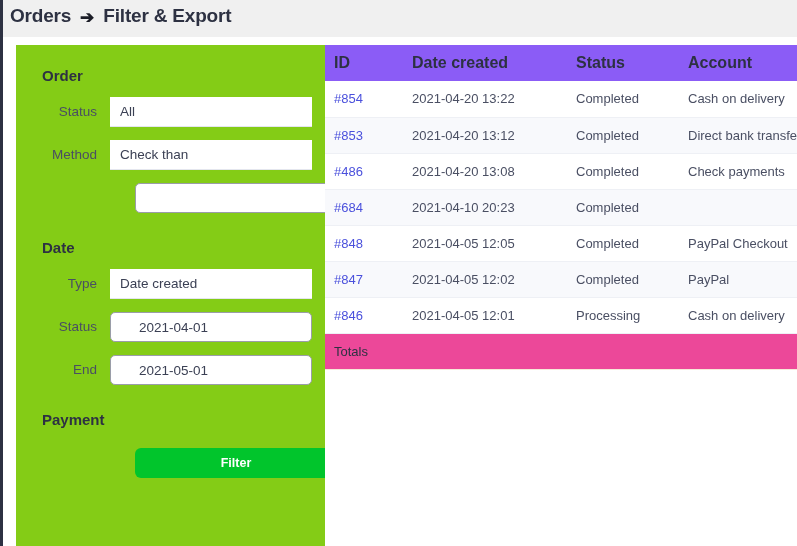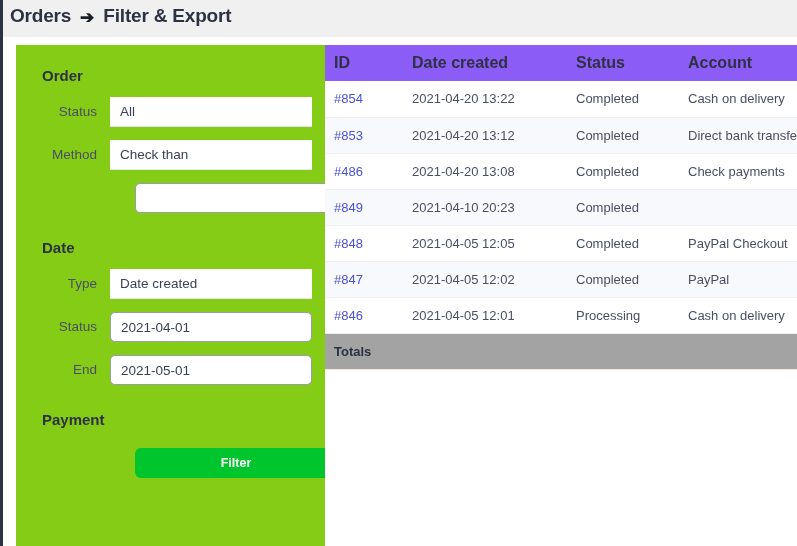--- a/index.html
+++ b/index.html
@@ -75,21 +75,21 @@
     font-size: 13.5px; color: #3b4054;
   }
   
   .tin {
     width: 202px; height: 30px;
     background: #ffffff;
     border: 1px solid #9a9da8;
     border-radius: 5px;
     font-size: 13.5px; color: #3b4054;
     font-family: "Liberation Sans", sans-serif;
-    padding: 0 10px;
+    padding: 0 28px;
     outline: none;
   }
   .offset-row { margin-left: 101px; margin-bottom: 13px; }
 
   .filter-btn {
     margin-left: 101px; margin-top: 7px;
     width: 202px; height: 30px;
     background: #01c52c;
     border: none; border-radius: 6px;
     color: #ffffff; font-size: 12.5px; font-weight: bold;
@@ -114,21 +114,21 @@
   }
   td { height: 36px; font-size: 13px; color: #4a4f63; }
   tbody tr.alt td { background: #f8f9fc; }
   tbody tr td { border-bottom: 1px solid #eef0f5; }
   .c-id { width: 78px; }
   .c-date { width: 164px; }
   .c-status { width: 112px; }
   .c-acct { width: 118px; }
   .idlink { color: #4a50dc; text-decoration: none; }
   tr.totals td {
-    background: #a3a3a3; font-weight: bold; color: #2d3142;
+    background: #ec4899; font-weight: normal; color: #2d3142;
     border-bottom: 1px solid #f6ead9;
   }
 </style>
 </head>
 <body>
 
 <div id="app">
 
   <div class="left-rail"></div>
 
@@ -229,21 +229,21 @@
             <td>Completed</td>
             <td>Direct bank transfer</td>
           </tr>
           <tr>
             <td><a class="idlink" href="#">#486</a></td>
             <td>2021-04-20 13:08</td>
             <td>Completed</td>
             <td>Check payments</td>
           </tr>
           <tr class="alt">
-            <td><a class="idlink" href="#">#849</a></td>
+            <td><a class="idlink" href="#">#684</a></td>
             <td>2021-04-10 20:23</td>
             <td>Completed</td>
             <td></td>
           </tr>
           <tr>
             <td><a class="idlink" href="#">#848</a></td>
             <td>2021-04-05 12:05</td>
             <td>Completed</td>
             <td>PayPal Checkout</td>
           </tr>

